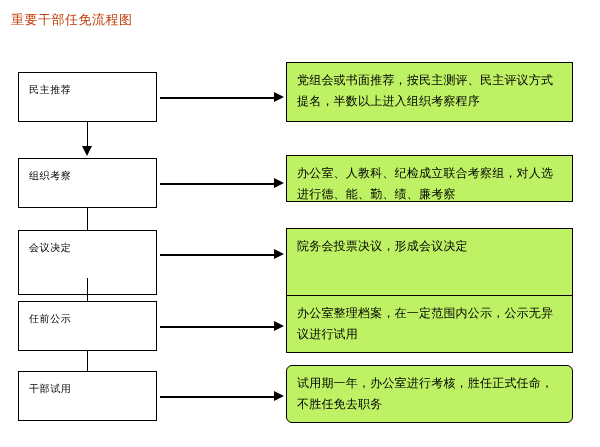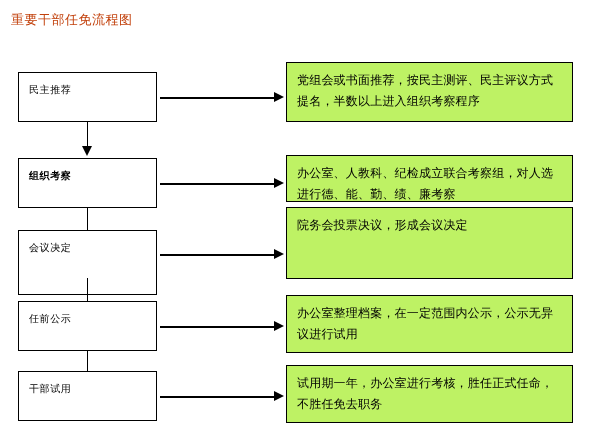--- a/index.html
+++ b/index.html
@@ -121,21 +121,21 @@
   <div class="head" style="left:114px;"></div>
 </div>
 <div class="detail-box" style="top:62px; height:60px;">
   <div class="detail-text">党组会或书面推荐，按民主测评、民主评议方式提名，半数以上进入组织考察程序</div>
 </div>
 <div class="v-arrow" style="left:82px; top:122px; height:34px;">
   <div class="shaft" style="height:25px;"></div>
   <div class="head" style="top:24px;"></div>
 </div>
 
-<div class="stage-box" style="top:158px; height:50px;font-weight:bold;">
+<div class="stage-box" style="top:158px; height:50px;">
   <span class="stage-label">组织考察</span>
 </div>
 <div class="h-arrow" style="left:160px; top:178px; width:124px;">
   <div class="shaft" style="width:114px;"></div>
   <div class="head" style="left:114px;"></div>
 </div>
 <div class="detail-box" style="top:155px; height:47px;">
   <div class="detail-text">办公室、人教科、纪检成立联合考察组，对人选进行德、能、勤、绩、廉考察</div>
 </div>
 <div class="v-arrow" style="left:82px; top:208px; height:32px;">
@@ -143,21 +143,21 @@
   <div class="head" style="top:22px;"></div>
 </div>
 
 <div class="stage-box" style="top:230px; height:65px;">
   <span class="stage-label">会议决定</span>
 </div>
 <div class="h-arrow" style="left:160px; top:249px; width:124px;">
   <div class="shaft" style="width:114px;"></div>
   <div class="head" style="left:114px;"></div>
 </div>
-<div class="detail-box" style="top:207px; height:72px;">
+<div class="detail-box" style="top:228px; height:72px;">
   <div class="detail-text">院务会投票决议，形成会议决定</div>
 </div>
 <div class="v-arrow" style="left:82px; top:278px; height:33px;">
   <div class="shaft" style="height:24px;"></div>
   <div class="head" style="top:23px;"></div>
 </div>
 
 <div class="stage-box" style="top:301px; height:50px;">
   <span class="stage-label">任前公示</span>
 </div>
@@ -173,15 +173,15 @@
   <div class="head" style="top:22px;"></div>
 </div>
 
 <div class="stage-box" style="top:371px; height:50px;">
   <span class="stage-label">干部试用</span>
 </div>
 <div class="h-arrow" style="left:160px; top:391px; width:124px;">
   <div class="shaft" style="width:114px;"></div>
   <div class="head" style="left:114px;"></div>
 </div>
-<div class="detail-box" style="top:365px; height:58px;">
+<div class="detail-box" style="top:365px; height:58px;border-radius:6px;">
   <div class="detail-text">试用期一年，办公室进行考核，胜任正式任命，不胜任免去职务</div>
 </div>
 
 </body></html>

